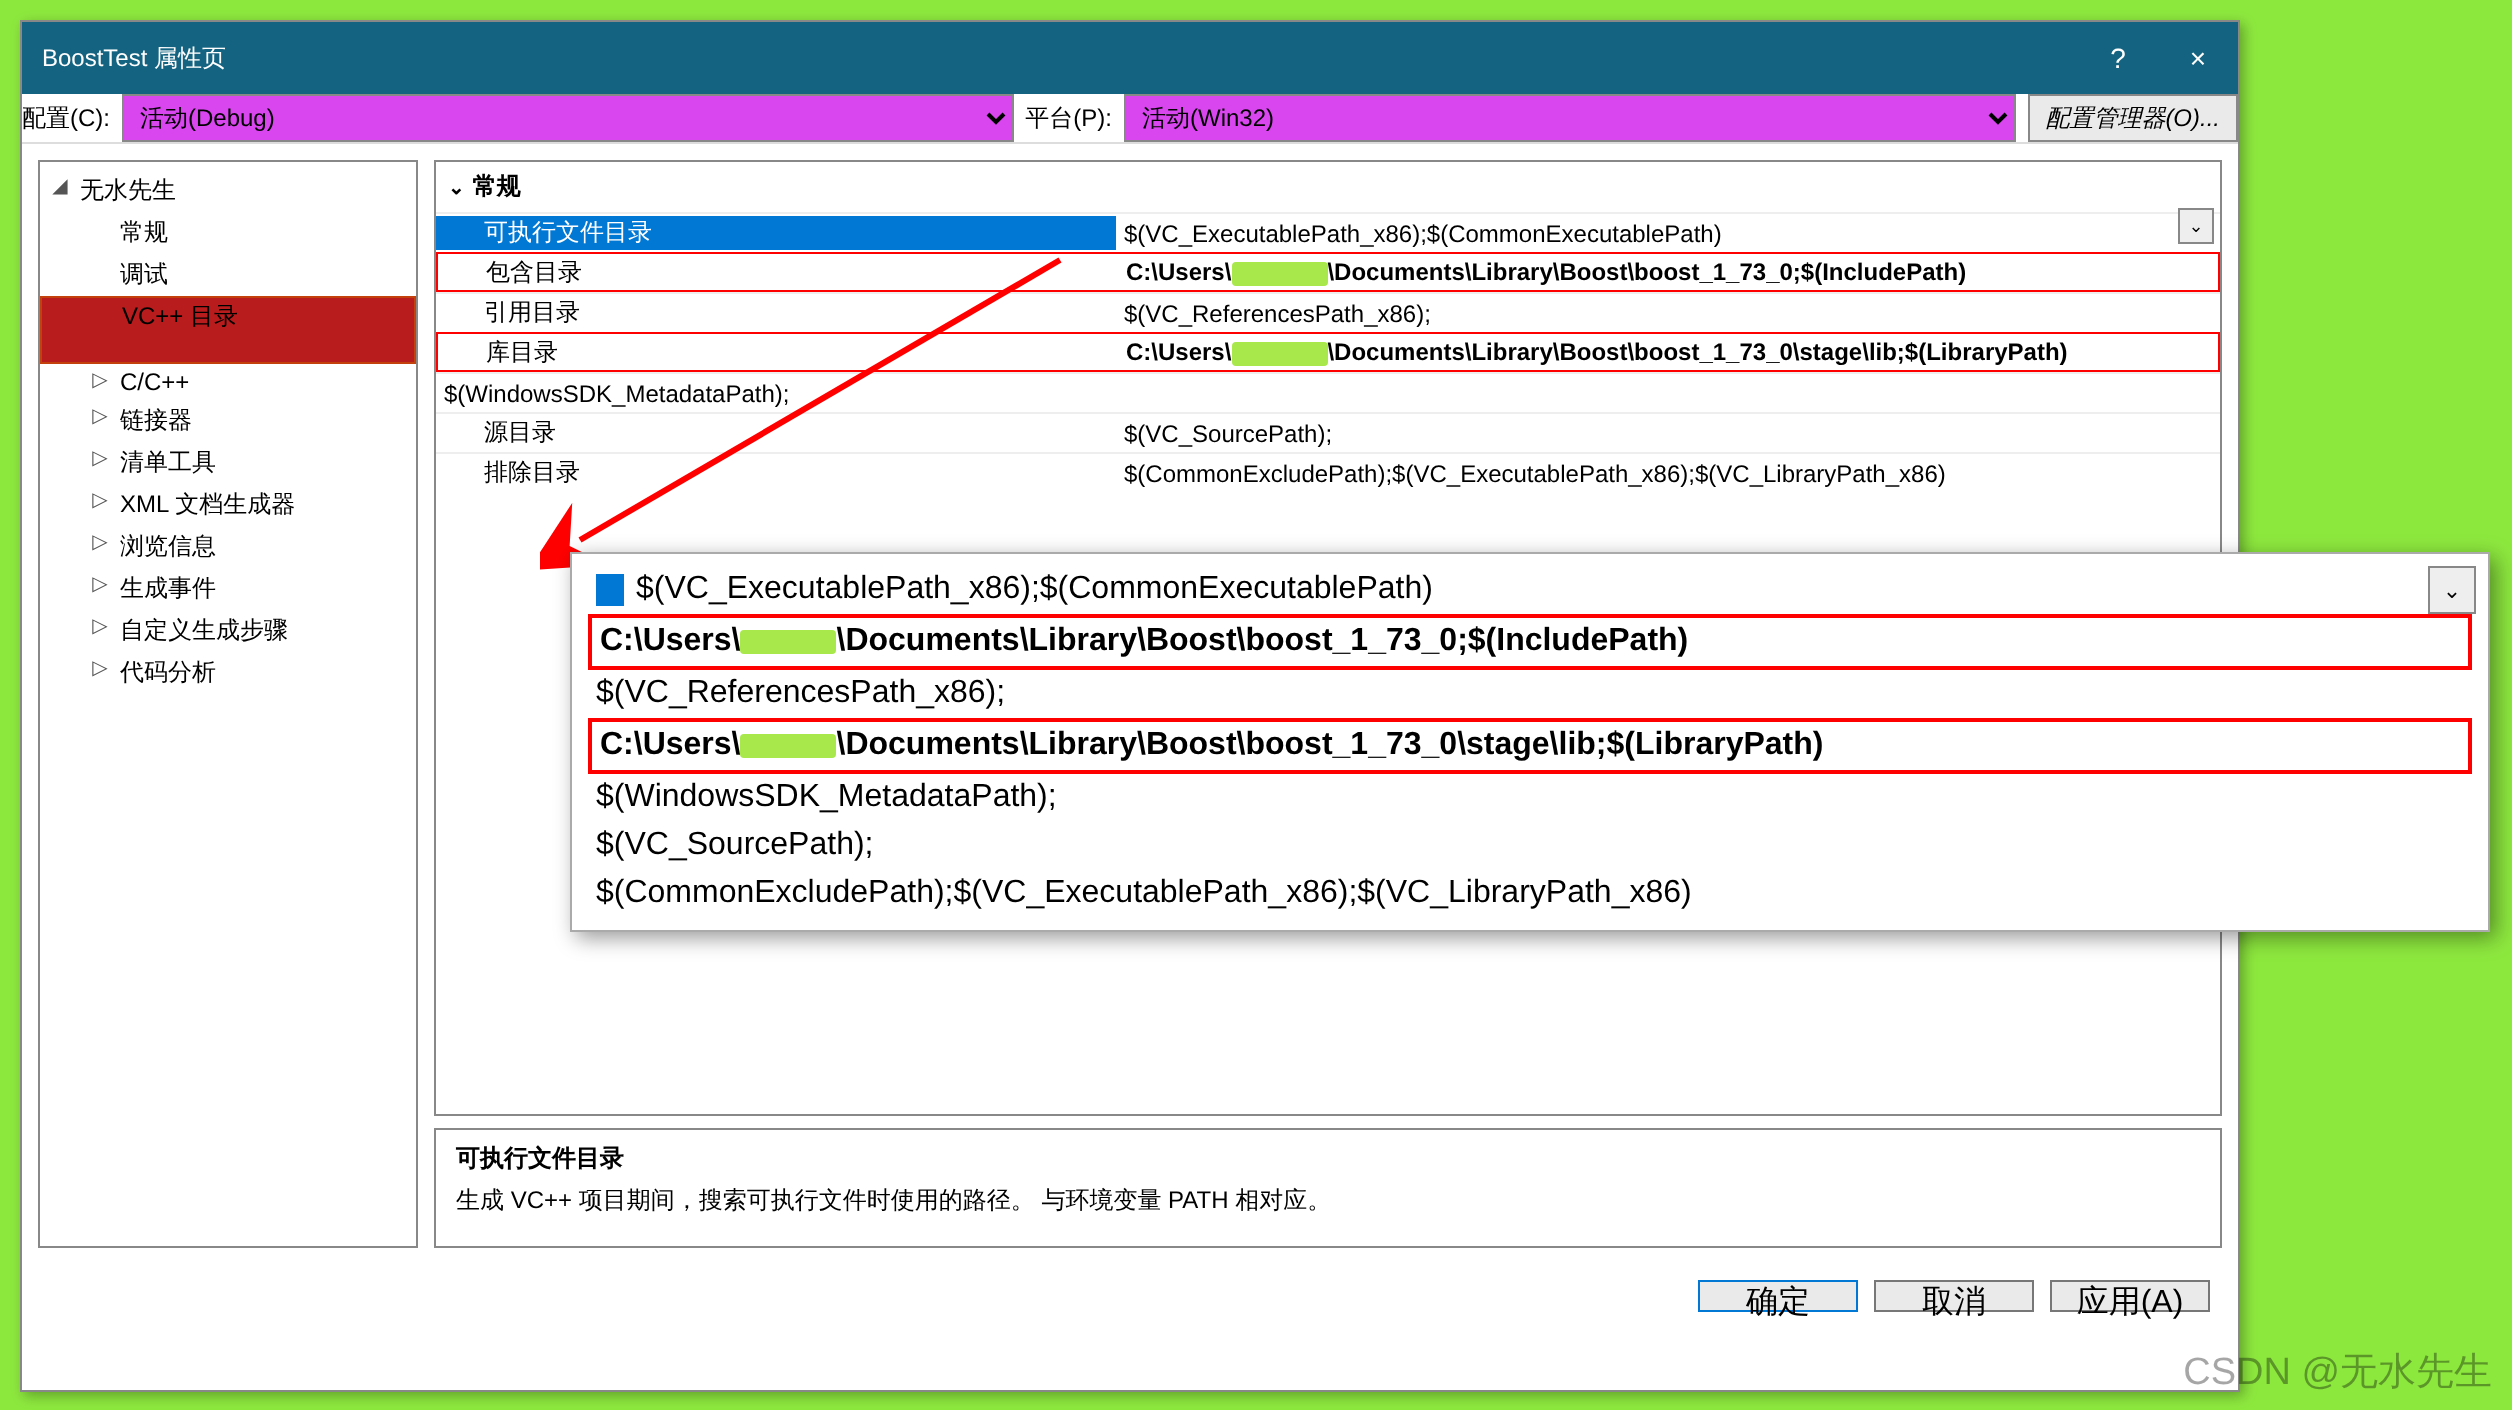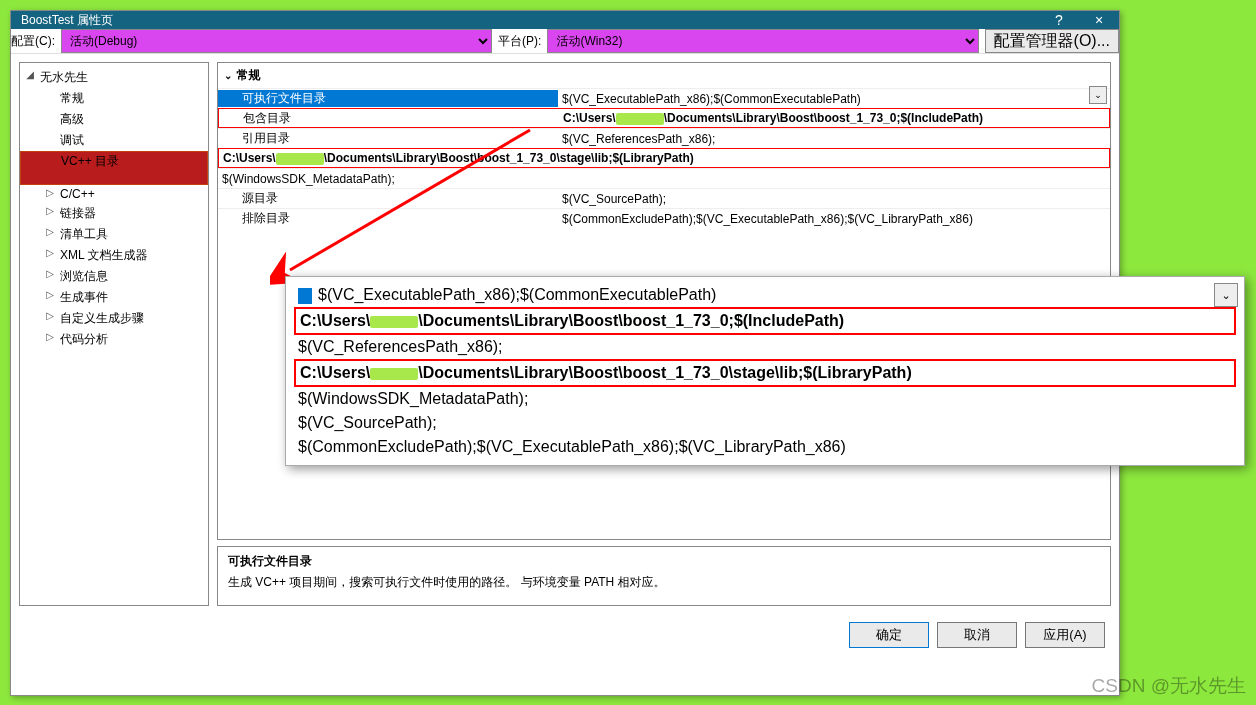--- a/index.html
+++ b/index.html
@@ -1,26 +1,26 @@
 <!DOCTYPE html>
 <html><head>
 <meta charset="utf-8">
 <style>
 * { box-sizing: border-box; margin: 0; padding: 0; font-family: "Microsoft YaHei", "Segoe UI", sans-serif; }
 body { background: #8de83e; width: 1256px; height: 705px; position: relative; overflow: hidden; }
 .dialog { position: absolute; left: 10px; top: 10px; width: 1110px; height: 686px; background: #fff; border: 1px solid #888; box-shadow: 2px 2px 6px rgba(0,0,0,0.3); }
-.titlebar { background: #146481; color: #fff; height: 18px; display: flex; align-items: center; padding-left: 10px; font-size: 12px; }
+.titlebar { background: #146481; color: #fff; height: 36px; display: flex; align-items: center; padding-left: 10px; font-size: 12px; }
 .titlebar .spacer { flex: 1; }
 .titlebar .tbtn { width: 40px; height: 30px; display: flex; align-items: center; justify-content: center; font-size: 14px; color: #fff; }
 .toprow { display: flex; align-items: center; gap: 6px; font-size: 12px; border-bottom: 1px solid #ddd; }
 .toprow label { white-space: nowrap; }
 .toprow select { height: 24px; font-size: 12px; padding: 0 4px; border: 1px solid #888; background: #d946ef; }
 .sel1 { flex: 1; }
 .sel2 { flex: 1; }
-.mgrbtn { height: 24px; padding: 0 8px; border: 1px solid #888; background: #eaeaea; font-size: 16px; }
+.mgrbtn { height: 24px; padding: 0 8px; border: 1px solid #888; background: #eaeaea; font-size: 12px; font-style: italic; }
 .content { display: flex; height: 560px; padding: 8px; gap: 8px; }
 .tree { width: 190px; border: 1px solid #888; overflow: auto; font-size: 12px; padding: 4px 0; }
 .tree .item { padding: 2px 4px 2px 30px; cursor: default; white-space: nowrap; position: relative; }
 .tree .item.d0 { padding-left: 20px; }
 .tree .item.d1 { padding-left: 40px; }
 .tree .item.sel { background: #b91c1c; border: 1px solid #c2410c; padding-top: 1px; padding-bottom: 14px; }
 .tree .arrow { position: absolute; left: 4px; width: 12px; text-align: center; color: #555; font-size: 10px; }
 .tree .item.d1 .arrow { left: 24px; }
 .propwrap { flex: 1; display: flex; flex-direction: column; gap: 6px; }
 .propgrid { border: 1px solid #888; flex: 1; overflow: hidden; position: relative; }
@@ -30,21 +30,21 @@
 .row { display: flex; border-top: 1px solid #eee; height: 20px; align-items: center; }
 .row .lname { width: 340px; padding-left: 24px; }
 .row .lval { flex: 1; padding-left: 4px; overflow: hidden; white-space: nowrap; text-overflow: ellipsis; }
 .row.selrow .lname { background: #0078d4; color: #fff; }
 .row.hlrow { border: 1px solid red; }
 .row.hlrow .lval { font-weight: bold; }
 .ddicon { width: 18px; height: 18px; border: 1px solid #888; background: #eee; display: flex; align-items: center; justify-content: center; font-size: 9px; position: absolute; right: 3px; top: 23px; }
 .desc { border: 1px solid #888; padding: 6px 10px; font-size: 12px; height: 60px; }
 .desc .dt { font-weight: bold; margin-bottom: 4px; }
 .footer { display: flex; justify-content: flex-end; gap: 8px; padding: 8px 14px; }
-.footer button { width: 80px; height: 26px; border: 1px solid #777; background: #eaeaea; font-size: 13px; }
+.footer button { width: 80px; height: 16px; border: 1px solid #777; background: #eaeaea; font-size: 16px; }
 .footer button.primary { border: 1px solid #0078d4; }
 .zoom { position: absolute; left: 285px; top: 276px; width: 960px; background: #fff; border: 1px solid #aaa; box-shadow: 3px 3px 10px rgba(0,0,0,0.4); padding: 6px 8px; font-size: 16px; }
 .zoom .zrow { padding: 3px 4px; white-space: nowrap; }
 .zoom .zrow.bold { font-weight: bold; border: 2px solid red; }
 .zoom .zrow.first::before { content: ""; display: inline-block; width: 14px; height: 16px; background: #0078d4; margin-right: 6px; vertical-align: middle; }
 .zoom .dd { position: absolute; right: 6px; top: 6px; width: 24px; height: 24px; border: 1px solid #888; background: #eee; display: flex; align-items: center; justify-content: center; font-size: 11px; }
 .arrow-svg { position: absolute; left: 270px; top: 120px; pointer-events: none; }
 .watermark { position: absolute; right: 10px; bottom: 6px; font-size: 19px; color: rgba(0,0,0,0.35); }
 .scrib { display:inline-block; width: 48px; height: 12px; background: #a8e84a; border-radius: 2px; vertical-align: middle; }
 </style>
@@ -68,21 +68,20 @@
     <select class="sel2">
       <option>活动(Win32)</option>
     </select>
     <button class="mgrbtn">配置管理器(O)...</button>
   </div>
 
   <div class="content">
     <div class="tree" id="tree">
         <div class="item d0"><span class="arrow">◢</span><span>无水先生</span></div>
         <div class="item d1"><span>常规</span></div>
-        <div class="item d1"><span>高级</span></div>
         <div class="item d1"><span>调试</span></div>
         <div class="item d1 sel"><span>VC++ 目录</span></div>
         <div class="item d1"><span class="arrow">▷</span><span>C/C++</span></div>
         <div class="item d1"><span class="arrow">▷</span><span>链接器</span></div>
         <div class="item d1"><span class="arrow">▷</span><span>清单工具</span></div>
         <div class="item d1"><span class="arrow">▷</span><span>XML 文档生成器</span></div>
         <div class="item d1"><span class="arrow">▷</span><span>浏览信息</span></div>
         <div class="item d1"><span class="arrow">▷</span><span>生成事件</span></div>
         <div class="item d1"><span class="arrow">▷</span><span>自定义生成步骤</span></div>
         <div class="item d1"><span class="arrow">▷</span><span>代码分析</span></div>
@@ -100,20 +99,21 @@
             </div>
             <div class="row hlrow">
               <div class="lname">包含目录</div>
               <div class="lval">C:\Users\<span class="scrib"></span>\Documents\Library\Boost\boost_1_73_0;$(IncludePath)</div>
             </div>
             <div class="row">
               <div class="lname">引用目录</div>
               <div class="lval">$(VC_ReferencesPath_x86);</div>
             </div>
             <div class="row hlrow">
+              <div class="lname">库目录</div>
               <div class="lval">C:\Users\<span class="scrib"></span>\Documents\Library\Boost\boost_1_73_0\stage\lib;$(LibraryPath)</div>
             </div>
             <div class="row">
               <div class="lval">$(WindowsSDK_MetadataPath);</div>
             </div>
             <div class="row">
               <div class="lname">源目录</div>
               <div class="lval">$(VC_SourcePath);</div>
             </div>
             <div class="row">

